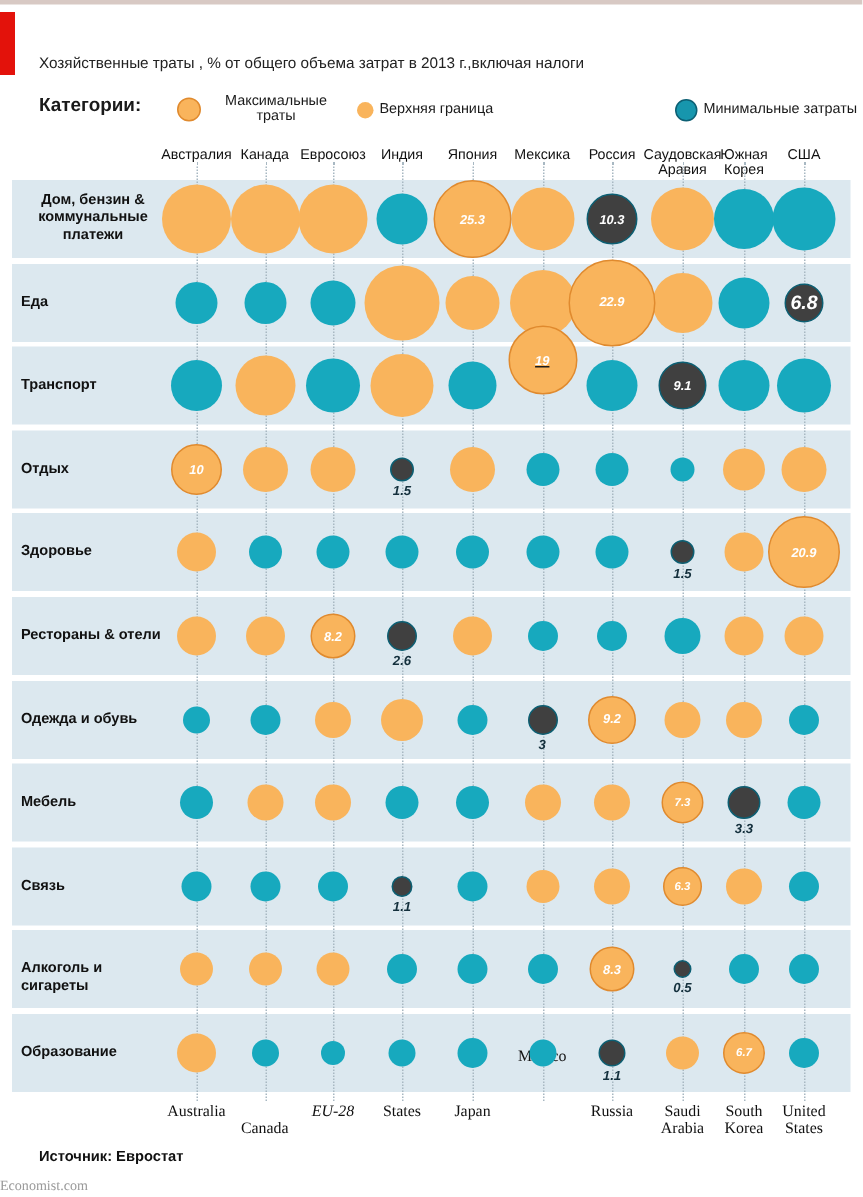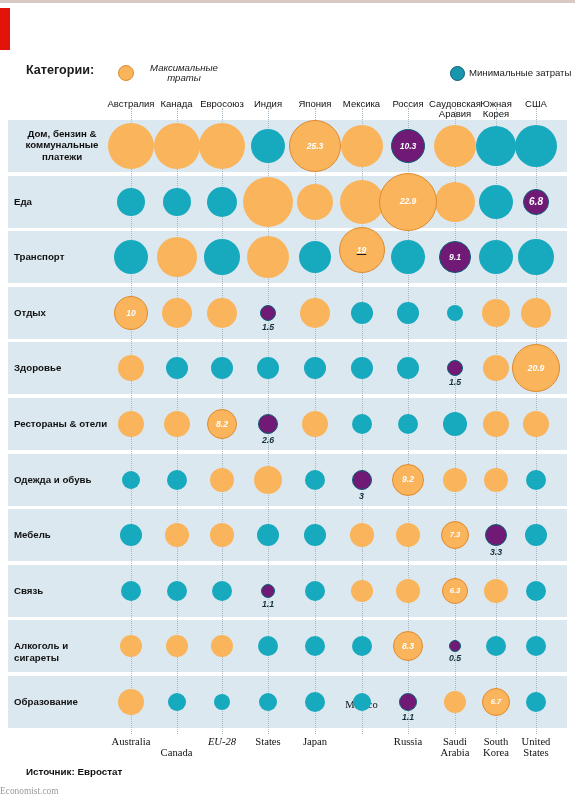--- a/index.html
+++ b/index.html
@@ -16,37 +16,37 @@
   .top-hairline{position:absolute;left:0;top:0;width:575px;height:3px;background:#d8c9c4;}
 
   .title{position:absolute;left:26px;top:12px;font-size:12.4px;font-weight:bold;letter-spacing:-0.1px;}
   .subtitle{position:absolute;left:26px;top:37px;font-size:10.2px;font-weight:400;color:#222;}
 
   .legend{position:absolute;left:26px;top:58px;width:546px;height:30px;}
   .legend-title{position:absolute;left:0;top:5px;font-size:12.6px;font-weight:bold;}
   .legend-item{position:absolute;top:0;height:30px;display:flex;align-items:center;gap:4px;}
   .legend-dot{border-radius:50%;flex:0 0 auto;}
   .legend-label{font-size:9.6px;line-height:1.02;color:#1a1a1a;}
-  .legend-label.two-line{text-align:center;font-style:italic;}
+  .legend-label.two-line{text-align:center;}
 
   .col-head{position:absolute;font-size:9.5px;text-align:center;line-height:1.04;color:#111;}
 
   .band{position:absolute;left:8px;width:559px;background:#dce8ef;}
   .band-label{position:absolute;left:14px;width:100px;text-align:left;
     font-size:9.7px;font-weight:bold;line-height:1.18;color:#111;}
   .band-label.center{text-align:center;width:104px;left:10px;}
 
   .guide{position:absolute;width:0;border-left:1.4px dotted #a8b8c2;}
 
   .bubble{position:absolute;border-radius:50%;box-sizing:border-box;
     display:flex;align-items:center;justify-content:center;}
   .bubble.max{background:#f9b45c;border:1.4px solid #e08a2e;}
   .bubble.upper{background:#f9b45c;}
   .bubble.lower{background:#17a9be;}
-  .bubble.min{background:#701a75;border:1.6px solid #0c5f73;text-align:center;}
+  .bubble.min{background:#404040;border:1.6px solid #0c5f73;text-align:center;}
   .bubble-val{font-size:8.6px;font-style:italic;font-weight:bold;color:#ffffff;
     line-height:1;white-space:nowrap;}
   .out-val{position:absolute;font-size:8.8px;font-style:italic;font-weight:bold;
     color:#14303d;white-space:nowrap;text-align:center;}
 
   .col-foot{position:absolute;font-size:10.6px;text-align:center;line-height:1.05;
     color:#111;font-family:"Liberation Serif", serif;}
   .col-foot.italic{font-style:italic;}
 
   .source{position:absolute;left:26px;top:766px;font-size:9.8px;font-weight:bold;color:#111;}
@@ -54,26 +54,31 @@
     font-family:"Liberation Serif", serif;}
 </style>
 </head>
 <body>
 
 <div id="chart-root">
 
   <div class="top-hairline"></div>
   <div class="red-bar"></div>
 
+  <div class="subtitle">Хозяйственные траты , % от общего объема затрат в 2013 г.,включая налоги</div>
 
   <div class="legend">
     <div class="legend-title">Категории:</div>
   <div class="legend-item" style="left: 92px; width: 112px;">
         <span class="legend-dot" style="width: 14px; height: 14px; background: rgb(249, 180, 92); border: 1.4px solid rgb(224, 138, 46);"></span>
         <span class="legend-label two-line">Максимальные траты</span>
+      </div>
+      <div class="legend-item" style="left: 212px; width: 112px;">
+        <span class="legend-dot" style="width: 11px; height: 11px; background: rgb(249, 180, 92);"></span>
+        <span class="legend-label">Верхняя граница</span>
       </div>
       <div class="legend-item" style="left: 424px; width: 146px;">
         <span class="legend-dot" style="width: 13px; height: 13px; background: rgb(23, 150, 173); border: 1.4px solid rgb(12, 95, 115);"></span>
         <span class="legend-label">Минимальные затраты</span>
       </div>
     </div>
 
   <div id="col-heads">
       <div class="col-head" style="width: 60px; left: 101px; top: 99px;">Австралия</div>
       <div class="col-head" style="width: 50px; left: 151.5px; top: 99px;">Канада</div>
@@ -142,28 +147,28 @@
       <div class="bubble lower" style="width: 30px; height: 30px; left: 207px; top: 186.6px; z-index: 3;"></div>
       <div class="bubble upper" style="width: 50px; height: 50px; left: 243px; top: 176.6px; z-index: 3;"></div>
       <div class="bubble upper" style="width: 36px; height: 36px; left: 297px; top: 183.6px; z-index: 3;"></div>
       <div class="bubble upper" style="width: 44px; height: 44px; left: 339.5px; top: 179.6px; z-index: 3;"></div>
       <div class="bubble max" style="width: 58px; height: 58px; left: 379px; top: 172.6px; z-index: 5;">
         <span class="bubble-val">22.9</span>
       </div>
       <div class="bubble upper" style="width: 40px; height: 40px; left: 435px; top: 181.6px; z-index: 3;"></div>
       <div class="bubble lower" style="width: 34px; height: 34px; left: 479px; top: 184.6px; z-index: 3;"></div>
       <div class="bubble min" style="width: 26px; height: 26px; left: 523px; top: 188.6px; z-index: 5;">
-        <span class="bubble-val" style="font-size: 10px;">6.8</span>
+        <span class="bubble-val" style="font-size: 13px;">6.8</span>
       </div>
       <div class="bubble lower" style="width: 34px; height: 34px; left: 114px; top: 240.2px; z-index: 3;"></div>
       <div class="bubble upper" style="width: 40px; height: 40px; left: 156.5px; top: 237.2px; z-index: 3;"></div>
       <div class="bubble lower" style="width: 36px; height: 36px; left: 204px; top: 239.2px; z-index: 3;"></div>
       <div class="bubble upper" style="width: 42px; height: 42px; left: 247px; top: 236.2px; z-index: 3;"></div>
       <div class="bubble lower" style="width: 32px; height: 32px; left: 299px; top: 241.2px; z-index: 3;"></div>
-      <div class="bubble max" style="width: 46px; height: 46px; left: 338.5px; top: 227px; z-index: 5; text-decoration: underline;">
+      <div class="bubble max" style="width: 46px; height: 46px; left: 338.5px; top: 217px; z-index: 5; text-decoration: underline;">
         <span class="bubble-val">19</span>
       </div>
       <div class="bubble lower" style="width: 34px; height: 34px; left: 391px; top: 240.2px; z-index: 3;"></div>
       <div class="bubble min" style="width: 32px; height: 32px; left: 439px; top: 241.2px; z-index: 5;">
         <span class="bubble-val">9.1</span>
       </div>
       <div class="bubble lower" style="width: 34px; height: 34px; left: 479px; top: 240.2px; z-index: 3;"></div>
       <div class="bubble lower" style="width: 36px; height: 36px; left: 518px; top: 239.2px; z-index: 3;"></div>
       <div class="bubble max" style="width: 34px; height: 34px; left: 114px; top: 295.8px; z-index: 5;">
         <span class="bubble-val">10</span>

